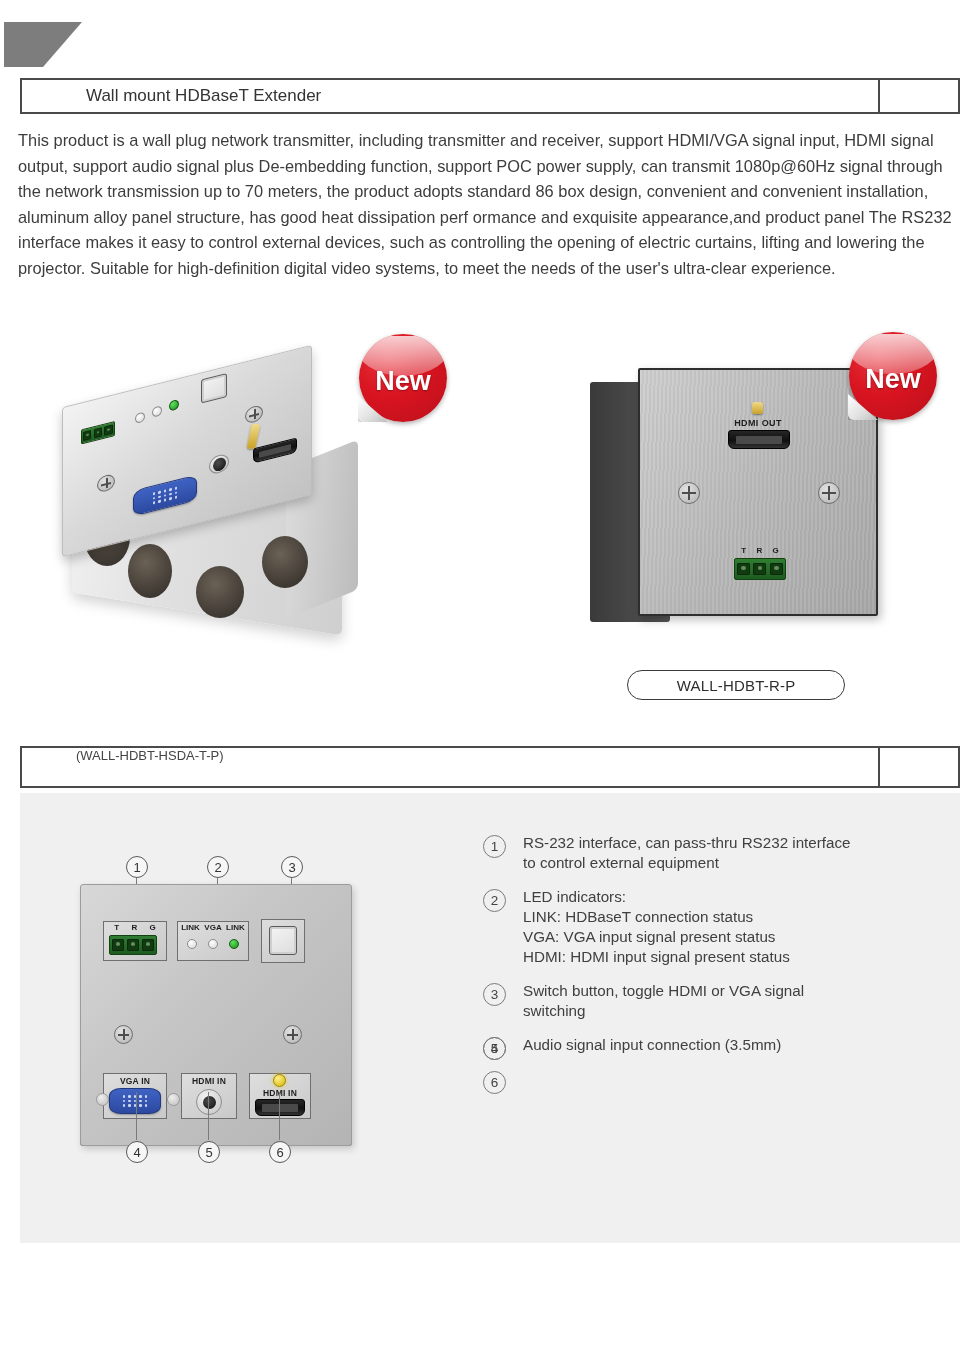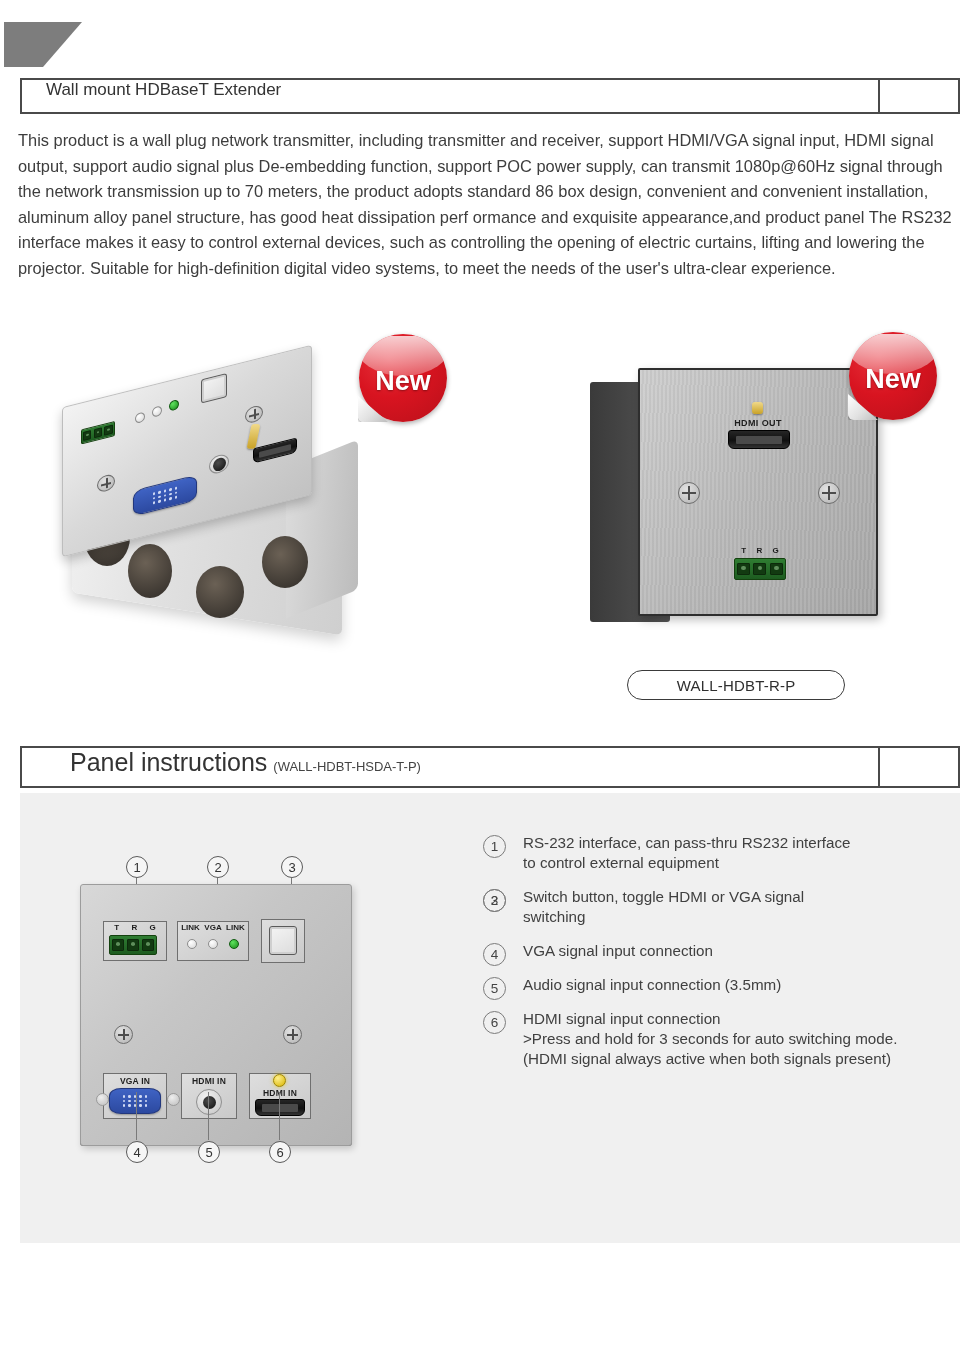--- a/index.html
+++ b/index.html
@@ -43,22 +43,22 @@
   .subtitle-bar {
     position: absolute; left: 20px; top: 78px;
     width: 940px; height: 36px;
     border: 2px solid #4a4a4a;
     background: #fff;
     display: flex;
     align-items: stretch;
   }
   .subtitle-cell-main {
     flex: 1;
-    display: flex; 
-    padding-left: 24px;
+    display: flex; align-items: center;
+    padding-left: 64px;
     border-right: 2px solid #4a4a4a;
   }
   .subtitle-text { font-size: 17px; color: #333; }
   .subtitle-cell-side { width: 78px; }
 
   
   .description {
     position: absolute; left: 18px; top: 128px;
     width: 946px;
     font-size: 16.4px;
@@ -509,21 +509,20 @@
         </div>
       </div>
     </div>
 
     <div class="model-pill pill-right" style="position:absolute; left:72px; top:340px;">WALL-HDBT-R-P</div>
   </div>
 </div>
 
 <div class="section-bar">
   <div class="section-cell-main">
-    <span class="section-title">Panel instructions</span>
     <span class="section-sub">(WALL-HDBT-HSDA-T-P)</span>
   </div>
   <div class="section-cell-side"></div>
 </div>
 
 <div class="panel-area">
 
   <div class="fp-wrap">
 
     <div class="callout-num" style="left:58px;  top:0;">1</div>
@@ -615,38 +614,38 @@
   <div class="instructions">
 
     <div class="instr-row">
       <div class="instr-circle">1</div>
       <div class="instr-text">RS-232 interface, can pass-thru RS232 interface
 to control external equipment</div>
     </div>
 
     <div class="instr-row">
       <div class="instr-circle">2</div>
+      <div class="instr-text">LED indicators:
+LINK: HDBaseT connection status
+VGA: VGA input signal present status
+HDMI: HDMI input signal present status</div>
     </div>
 
     <div class="instr-row">
       <div class="instr-circle">3</div>
       <div class="instr-text">Switch button, toggle HDMI or VGA signal
 switching</div>
     </div>
 
     <div class="instr-row">
       <div class="instr-circle">4</div>
-      <div class="instr-text">VGA signal input connection</div>
     </div>
 
     <div class="instr-row">
       <div class="instr-circle">5</div>
       <div class="instr-text">Audio signal input connection (3.5mm)</div>
     </div>
 
     <div class="instr-row">
       <div class="instr-circle">6</div>
-      <div class="instr-text">HDMI signal input connection
-&gt;Press and hold for 3 seconds for auto switching mode.
-(HDMI signal always active when both signals present)</div>
     </div>
   </div>
 </div>
 
 </body></html>

